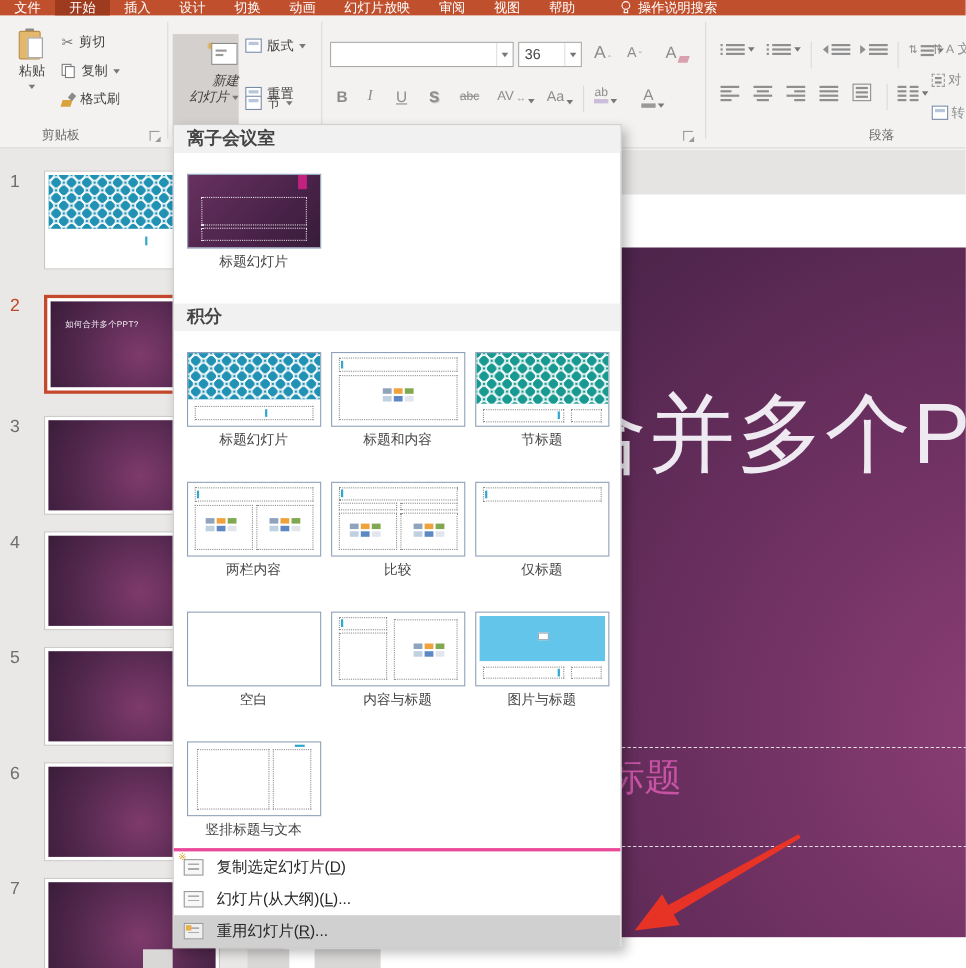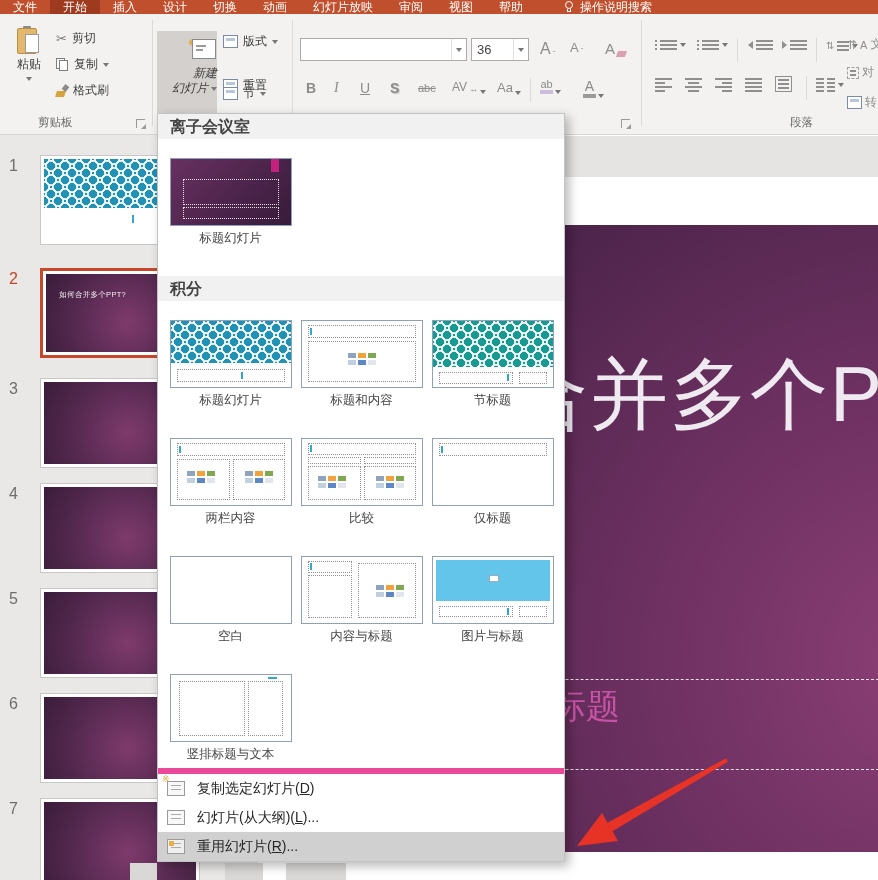--- a/index.html
+++ b/index.html
@@ -107,21 +107,21 @@
   .dashw { position:absolute; border:1px dotted rgba(255,255,255,.85); }
   .tcur { position:absolute; width:2px; height:7px; background:#2FA8CC; }
   .ionbg { background:linear-gradient(135deg,#683160 0%, #4A234A 60%, #371B39 100%); }
   .ionaccent { position:absolute; right:12px; top:0; width:8px; height:13px; background:#C2217E; }
   .bluepic { position:absolute; left:3px; right:3px; top:3px; height:62%; background:#63C5EA; }
   .cluster { position:absolute; display:grid; grid-template-columns:repeat(3,8px); grid-auto-rows:5px; gap:2px; }
   .cluster i { display:block; }
   .cluster i:nth-child(1){background:#8FA3BC}.cluster i:nth-child(2){background:#F0A23C}
   .cluster i:nth-child(3){background:#7FA851}.cluster i:nth-child(4){background:#BFD0E0}
   .cluster i:nth-child(5){background:#5D87C5}.cluster i:nth-child(6){background:#E2E6EC}
-  .menu { position:absolute; left:0; right:0; bottom:0; border-top:6px solid #ec4899; background:#fff; }
+  .menu { position:absolute; left:0; right:0; bottom:0; border-top:3px solid #ec4899; background:#fff; }
   .mitem { height:29px; display:flex; align-items:center; padding-left:9px; font-size:14px; color:#262626; }
   .mitem.hl { background:#D0D0D0; }
   .mitem .txt { margin-left:12px; }
   .micon { width:18px; height:15px; border:1px solid #9a9a9a; background:#F8F8F8; position:relative; flex:none; }
   .micon::after { content:""; position:absolute; left:3px; top:3px; right:3px; bottom:3px;
     background:repeating-linear-gradient(#ABABAB 0 1.5px, transparent 1.5px 4px); }
   .micon.duplicate::before { content:"※"; position:absolute; left:-6px; top:-8px; color:#E0A93E; font-size:9px; z-index:1; }
   .micon.reuse { background:#EFEFEF; }
   .micon.reuse::before { content:""; position:absolute; left:1px; top:1px; width:5px; height:5px; background:#E8B04B; z-index:1; }
 

